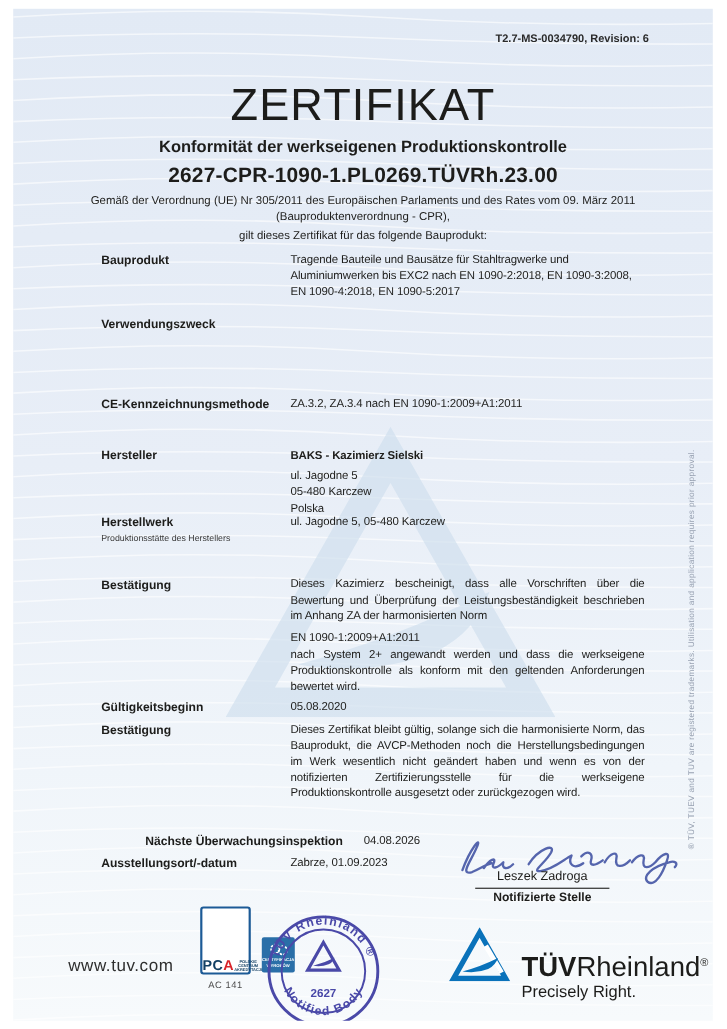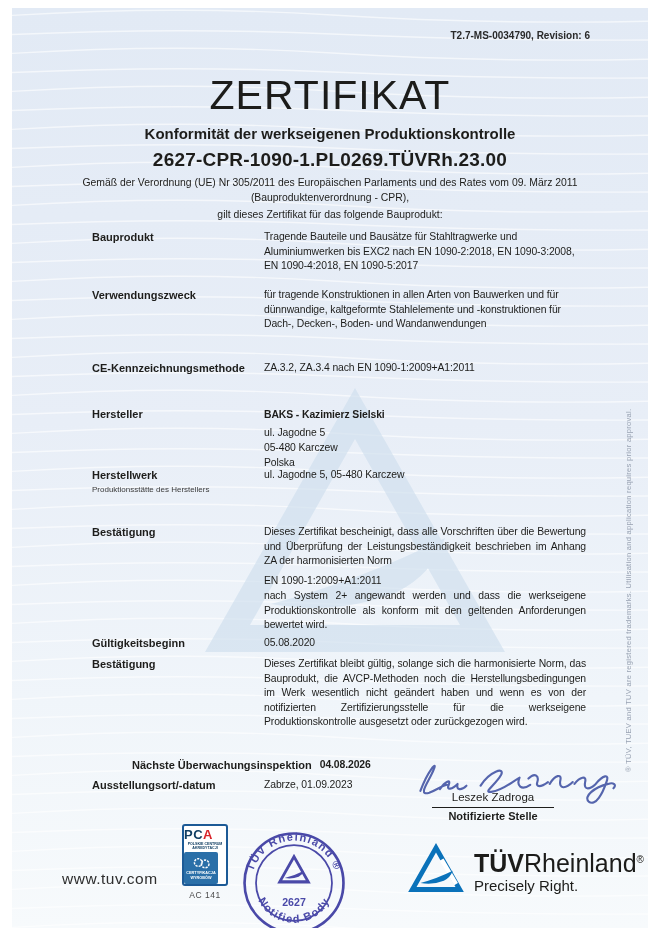--- a/index.html
+++ b/index.html
@@ -17,47 +17,47 @@
             font-size:15px;font-weight:700;}
   .cert-number{position:absolute;top:141px;left:0;width:100%;text-align:center;
                font-size:19px;font-weight:700;letter-spacing:.2px;}
   .reg1{position:absolute;top:169px;left:0;width:100%;text-align:center;font-size:10.4px;}
   .reg2{position:absolute;top:184px;left:0;width:100%;text-align:center;font-size:10.4px;}
   .intro{position:absolute;top:201px;left:0;width:100%;text-align:center;font-size:10.4px;}
   .row{position:absolute;left:80px;width:510px;display:flex;align-items:flex-start;}
   .row .lbl{width:172px;flex:none;font-weight:700;font-size:11px;line-height:14px;}
   .row .val{width:322px;flex:none;font-size:10.4px;line-height:14.5px;letter-spacing:-0.1px;}
   .just{text-align:justify;}
-  .row.inline .lbl{width:auto;margin-right:8px;white-space:nowrap;padding-left:40px;}
-  .row.inline .val{width:auto;font-weight:bold;}
+  .row.inline .lbl{width:auto;margin-right:19px;white-space:nowrap;padding-left:40px;}
+  .row.inline .val{width:auto;}
   .sublbl{font-weight:400;font-size:8px;color:#3a3a3a;margin-top:1px;}
   .addr-name{font-weight:700;}
   .addr div{line-height:15px;}
   .addr .gap{height:3px;}
   .norm{font-weight:400;margin-top:5px;}
   .p2{margin-top:1px;}
   .signature-svg{position:absolute;left:393px;top:744px;}
   .sig-name{position:absolute;left:395px;top:783px;width:172px;text-align:center;font-size:11.5px;}
   .sig-line{position:absolute;left:420px;top:799px;width:122px;border-top:1.6px solid #1d1d1b;}
   .sig-role{position:absolute;left:395px;top:802px;width:172px;text-align:center;
             font-size:11px;font-weight:700;}
   .website{position:absolute;left:50px;top:862px;font-size:15.5px;letter-spacing:.5px;color:#2e2e2e;}
   .pca{position:absolute;left:168px;top:816px;width:50px;text-align:center;}
   .pca-badge{width:46px;height:62px;background:#fff;border:2px solid #1c5a96;border-radius:3px;
-             margin:0 auto;display:flex;flex-direction:column;align-items:flex-start;padding-top:3px;box-sizing:border-box;}
+             margin:0 auto;display:flex;flex-direction:row;align-items:flex-end;padding-top:3px;box-sizing:border-box;}
   .pca-acronym{font-size:13px;font-weight:700;color:#123f63;line-height:12px;letter-spacing:.5px;}
   .pca-acronym .red{color:#d8242a;}
   .pca-org{font-size:3.6px;color:#123f63;line-height:4px;margin-top:1px;font-weight:700;}
   .pca-box{width:34px;height:32px;background:#2a6fa8;border-radius:2px;margin-top:2px;
            display:flex;flex-direction:column;align-items:center;justify-content:center;}
   .pca-cert{font-size:3.8px;color:#ffffff;line-height:4.5px;font-weight:700;margin-top:1px;}
   .pca-ac{font-size:8.5px;color:#4a4a4a;margin-top:4px;letter-spacing:.5px;}
   .stamp{position:absolute;left:226px;top:822px;}
   .brand{position:absolute;left:396px;top:835px;display:flex;align-items:flex-start;}
-  .brand-text{margin-left:10px;margin-top:4px;}
+  .brand-text{margin-left:10px;margin-top:20px;}
   .brand-line1{font-size:25px;line-height:26px;white-space:nowrap;color:#1c1c1a;}
   .brand-line1 .b{font-weight:700;}
   .brand-line1 .reg{font-size:10px;vertical-align:super;}
   .brand-tag{font-size:15px;margin-top:1px;color:#1c1c1a;}
   .side-note{position:absolute;left:612px;top:764px;width:376px;
              transform:rotate(-90deg);transform-origin:0 0;
              font-size:7.5px;color:#98a2b2;letter-spacing:.3px;}
 </style>
 </head>
 <body>
@@ -130,21 +130,20 @@
   <div class="reg2">(Bauproduktenverordnung - CPR),</div>
   <div class="intro">gilt dieses Zertifikat für das folgende Bauprodukt:</div>
 
   <div class="row" style="top:222px">
     <div class="lbl">Bauprodukt</div>
     <div class="val">Tragende Bauteile und Bausätze für Stahltragwerke und Aluminiumwerken bis EXC2 nach EN 1090-2:2018, EN 1090-3:2008, EN 1090-4:2018, EN 1090-5:2017</div>
   </div>
 
   <div class="row" style="top:280px">
     <div class="lbl">Verwendungszweck</div>
-    <div class="val">für tragende Konstruktionen in allen Arten von Bauwerken und für dünnwandige, kaltgeformte Stahlelemente und -konstruktionen für Dach-, Decken-, Boden- und Wandanwendungen</div>
   </div>
 
   <div class="row" style="top:353px">
     <div class="lbl">CE-Kennzeichnungsmethode</div>
     <div class="val">ZA.3.2, ZA.3.4 nach EN 1090-1:2009+A1:2011</div>
   </div>
 
   <div class="row" style="top:399px">
     <div class="lbl">Hersteller</div>
     <div class="val addr">
@@ -160,21 +159,21 @@
     <div class="lbl">
       <div>Herstellwerk</div>
       <div class="sublbl">Produktionsstätte des Herstellers</div>
     </div>
     <div class="val">ul. Jagodne 5, 05-480 Karczew</div>
   </div>
 
   <div class="row" style="top:517px">
     <div class="lbl">Bestätigung</div>
     <div class="val">
-      <div class="just">Dieses Zertifikat bescheinigt, dass alle Vorschriften über die Bewertung und Überprüfung der Leistungsbeständigkeit beschrieben im Anhang ZA der harmonisierten Norm</div>
+      <div class="just">Dieses Kazimierz bescheinigt, dass alle Vorschriften über die Bewertung und Überprüfung der Leistungsbeständigkeit beschrieben im Anhang ZA der harmonisierten Norm</div>
       <div class="norm">EN 1090-1:2009+A1:2011</div>
       <div class="just p2">nach System 2+ angewandt werden und dass die werkseigene Produktionskontrolle als konform mit den geltenden Anforderungen bewertet wird.</div>
     </div>
   </div>
 
   <div class="row" style="top:628px">
     <div class="lbl">Gültigkeitsbeginn</div>
     <div class="val">05.08.2020</div>
   </div>
 

